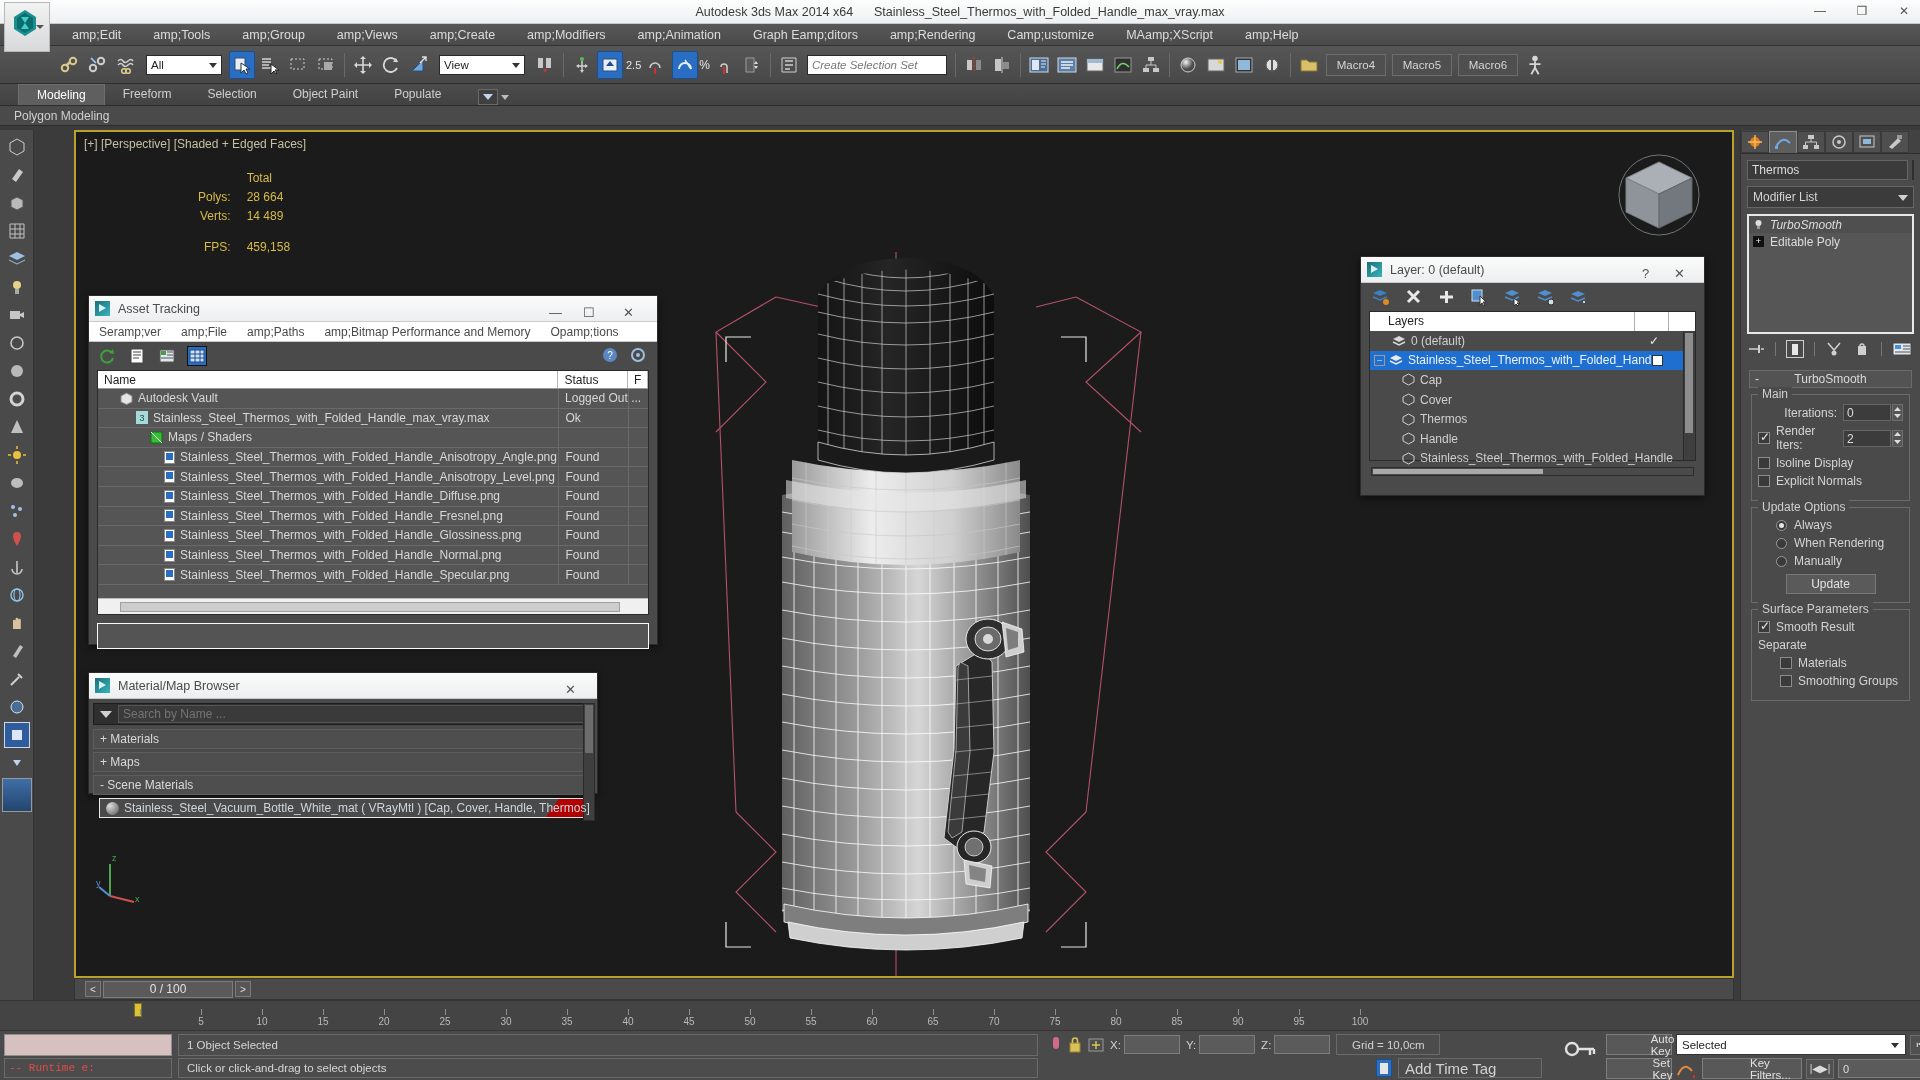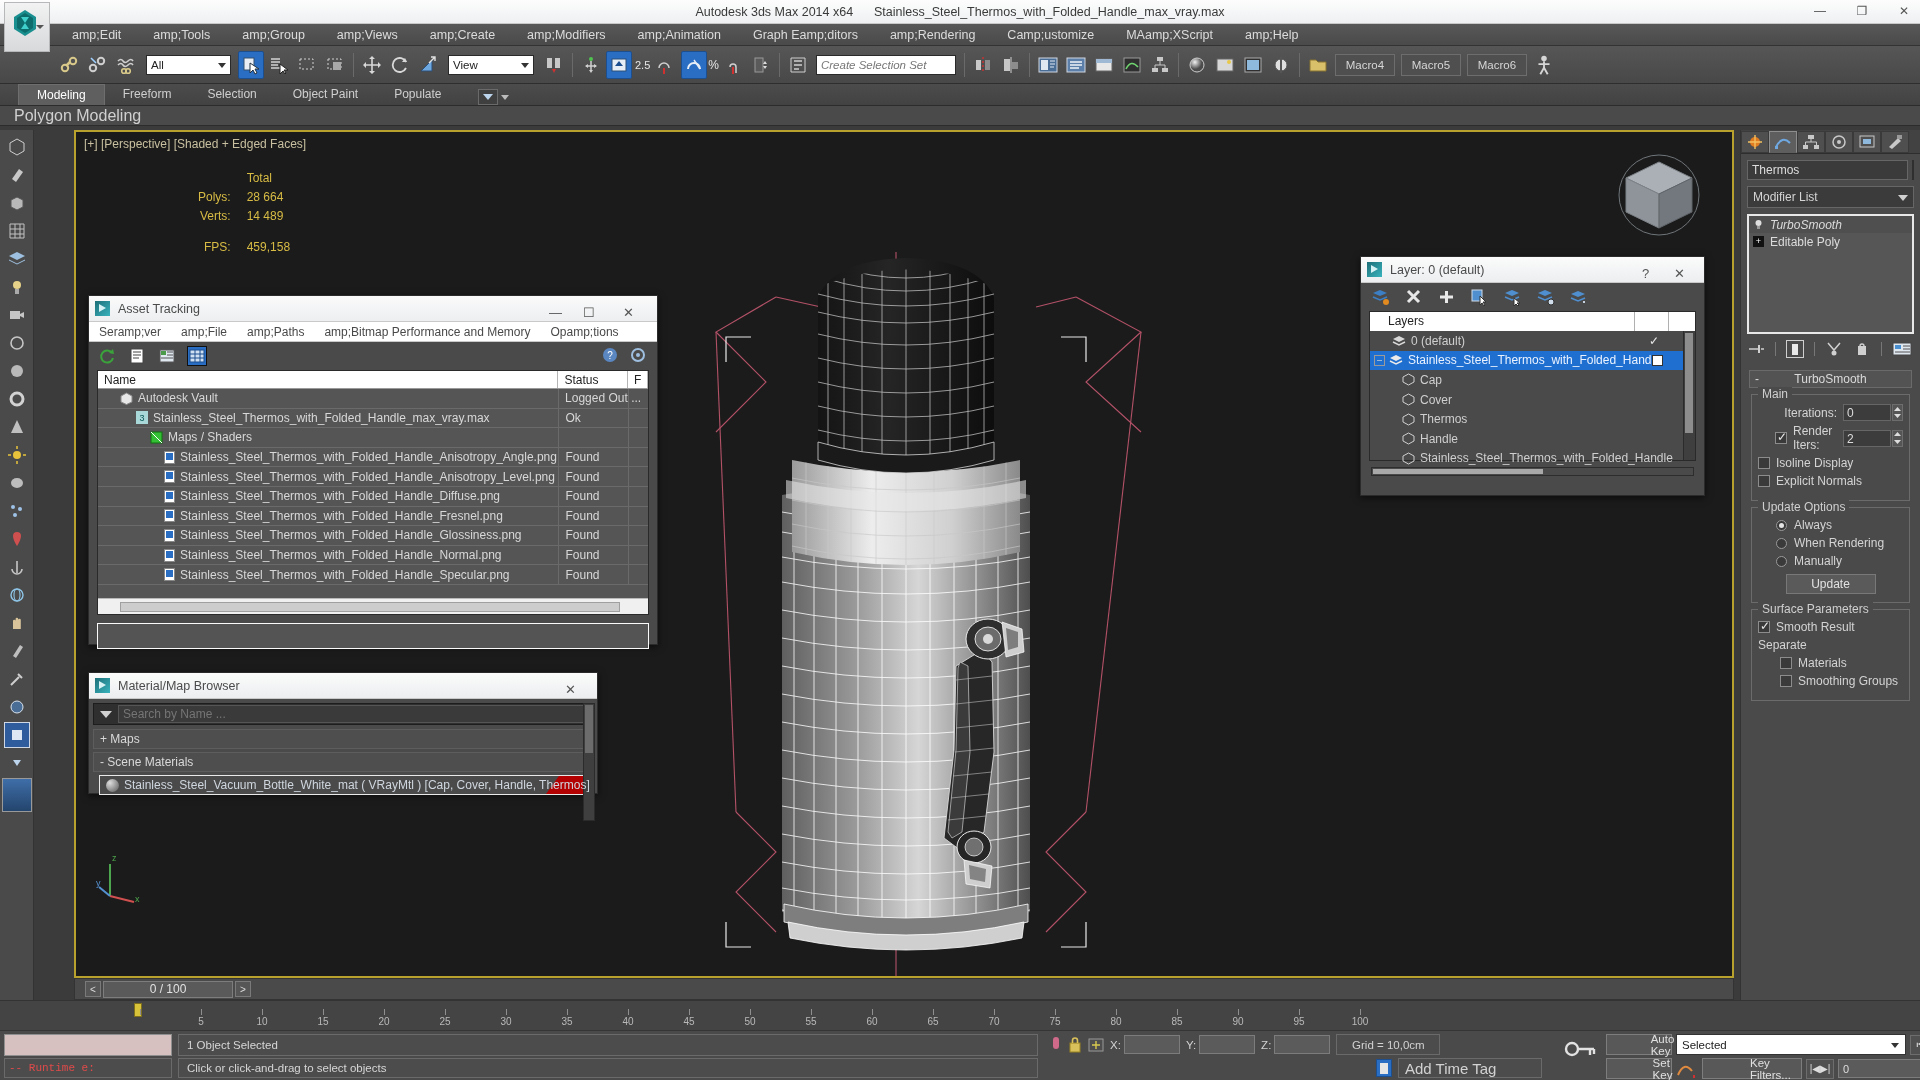--- a/index.html
+++ b/index.html
@@ -45,21 +45,21 @@
   .macro { height:22px; min-width:60px; background:#4f4f4f; border:1px solid #6d6d6d;
      color:#d6d6d6; font-size:11.5px; display:flex;align-items:center;justify-content:center; margin:0 3px; }
 
   
   .ribbon { position:absolute; left:0; top:84px; width:1920px; height:22px;
       background:linear-gradient(#4c4c4c,#424242); border-bottom:1px solid #2c2c2c; display:flex; align-items:flex-end; }
   .rtab { padding:0 18px; height:21px; line-height:21px; font-size:12px; color:#cfcfcf; }
   .rtab.active { background:#5f5f5f; color:#fff; border:1px solid #6e6e6e; border-bottom:none; }
   .ribbon2 { position:absolute; left:0; top:106px; width:1920px; height:20px;
       background:#4a4a4a; border-bottom:1px solid #2c2c2c; }
-  .ribbon2 span { margin-left:14px; line-height:20px; font-size:16px; color:#d0d0d0; }
+  .ribbon2 span { margin-left:14px; line-height:20px; font-size:12px; color:#d0d0d0; }
 
   
   .viewport { position:absolute; left:74px; top:130px; width:1660px; height:848px;
       background:#1b1b1b; border:2px solid #b8a12c; overflow:hidden; }
   .vplabel { position:absolute; left:8px; top:5px; color:#c8c0a0; font-size:12px; }
   .stats { position:absolute; left:120px; top:36px; font-size:12px; color:#d7bb44; line-height:17px; }
   .stats table td { font-size:12px; color:#d7bb44; padding-right:14px; }
   .stats .lbl { text-align:right; }
 
   
@@ -303,21 +303,21 @@
     </div>
     <div class="tbtn">
       <svg width="20" height="20" viewBox="0 0 20 20">
           <path d="M2 6 q3-3 5 0 t5 0 t5 0" stroke="#cfcfcf" stroke-width="1.6" fill="none"></path>
           <path d="M2 10 q3-3 5 0 t5 0 t5 0" stroke="#cfcfcf" stroke-width="1.6" fill="none"></path>
           <circle cx="8" cy="16" r="2.3" stroke="#d8c98a" stroke-width="1.6" fill="none"></circle>
           <circle cx="12" cy="16" r="2.3" stroke="#d8c98a" stroke-width="1.6" fill="none"></circle>
         </svg>
     </div>
 
-    <div class="tbcombo" style="width:85px; margin:0 6px;">
+    <div class="tbcombo" style="width:76px; margin:0 6px;">
       <span>All</span>
       <div class="cav"></div>
     </div>
 
     <div class="tbtn on">
       <svg width="20" height="20" viewBox="0 0 20 20">
           <rect x="3" y="3" width="10" height="12" fill="#e9eef5" stroke="#33506e"></rect>
           <path d="M9 8 L9 18 L12 15 L14 19 L16 18 L14 14 L18 14 Z" fill="#fff" stroke="#20303f"></path>
         </svg>
     </div>
@@ -1031,20 +1031,21 @@
   <div class="dlg" id="matdlg">
     <div class="cap">
       <span class="dlgicon"></span>
       <span class="ct">Material/Map Browser</span>
       <span class="cb" style="right:6px;">✕</span>
     </div>
     <div class="mmsearch">
       <div class="tri"></div>
       <input type="text" placeholder="Search by Name ..." style="">
     </div>
+    <div class="mmgroup">+ Materials</div>
     <div class="mmgroup">+ Maps</div>
     <div class="mmgroup">-  Scene Materials</div>
     <div class="mmitem">
       <span class="sph"></span>
       <span class="lbl">Stainless_Steel_Vacuum_Bottle_White_mat  ( VRayMtl )  [Cap, Cover, Handle, Thermos]</span>
       <span class="redtag"></span>
     </div>
     <div class="mmscroll">
       <div class="th"></div>
     </div>
@@ -1259,21 +1260,21 @@
         <span class="spin">0</span>
         <span class="spinar">
           <svg width="7" height="4" viewBox="0 0 7 4">
               <path d="M3.5 0 L7 4 L0 4Z" fill="#ddd"></path>
             </svg>
           <svg width="7" height="4" viewBox="0 0 7 4">
               <path d="M3.5 4 L0 0 L7 0Z" fill="#ddd"></path>
             </svg>
         </span>
       </div>
-      <div class="fld" style="justify-content:space-between;margin-left:17px;">
+      <div class="fld" style="justify-content:space-between;">
         <span style="display:flex;align-items:center;">
           <span class="cbbox chk"></span>
           <span>Render Iters:</span>
         </span>
         <span style="display:flex;align-items:center;">
           <span class="spin">2</span>
           <span class="spinar">
             <svg width="7" height="4" viewBox="0 0 7 4">
                 <path d="M3.5 0 L7 4 L0 4Z" fill="#ddd"></path>
               </svg>

